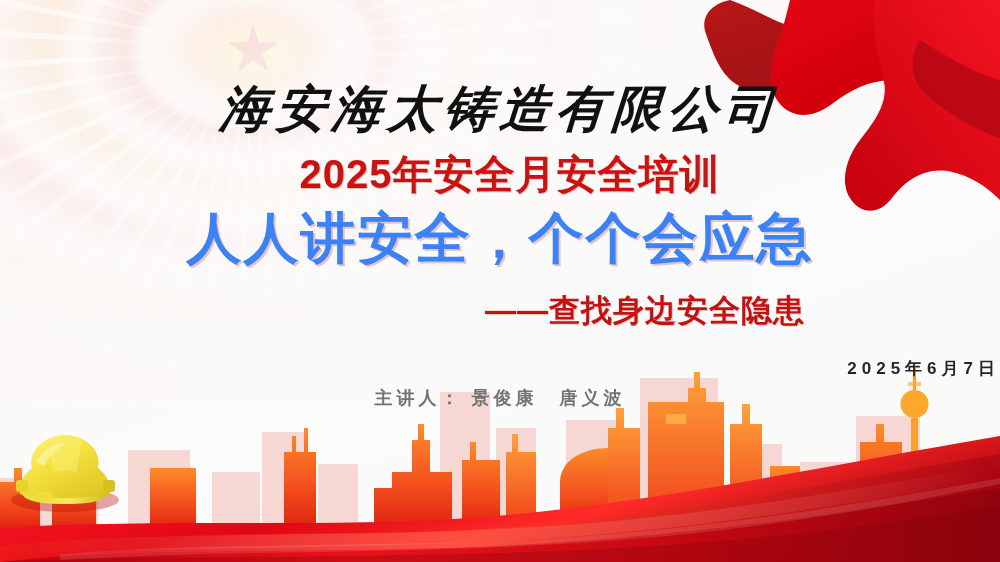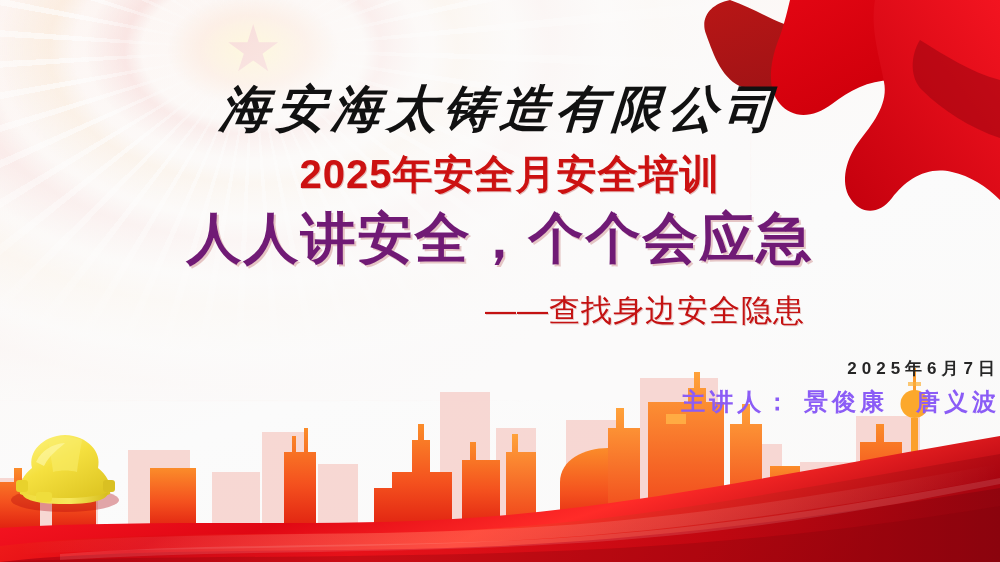--- a/index.html
+++ b/index.html
@@ -99,53 +99,53 @@
     text-shadow:1px 1px 0 rgba(150,0,0,.25);
     margin-left:20px;
   }
 
   .slogan{
     position:absolute;left:0;right:0;top:202px;
     text-align:center;
     font-weight:700;
     font-size:55px;
     letter-spacing:2px;
-    color:#701a75;
+    color:#3b82f6;
     white-space:nowrap;
     text-shadow:2px 2px 0 rgba(150,10,10,.22);
   }
 
   .subtitle{
     position:absolute;right:195px;top:290px;
     text-align:right;
-    font-weight:400;
+    font-weight:700;
     font-size:31px;
     letter-spacing:1px;
     color:#c41212;
     white-space:nowrap;
     text-shadow:1px 1px 0 rgba(150,10,10,.2);
   }
 
   .date-line{
     position:absolute;left:0;right:0;top:357px;
     text-align:right;
     font-weight:700;
     font-size:17px;
     letter-spacing:5px;
     color:#262626;
     white-space:nowrap;
   }
 
   .speaker-line{
     position:absolute;left:0;right:0;top:386px;
-    text-align:right;
-    font-weight:700;
-    font-size:24px;
+    text-align:center;
+    font-weight:700;
+    font-size:18px;
     letter-spacing:4px;
-    color:#8b5cf6;
+    color:#737373;
     white-space:nowrap;
   }
 </style>
 </head>
 <body>
 
 <div id="slide">
 
   <div class="bg-base"></div>
 

